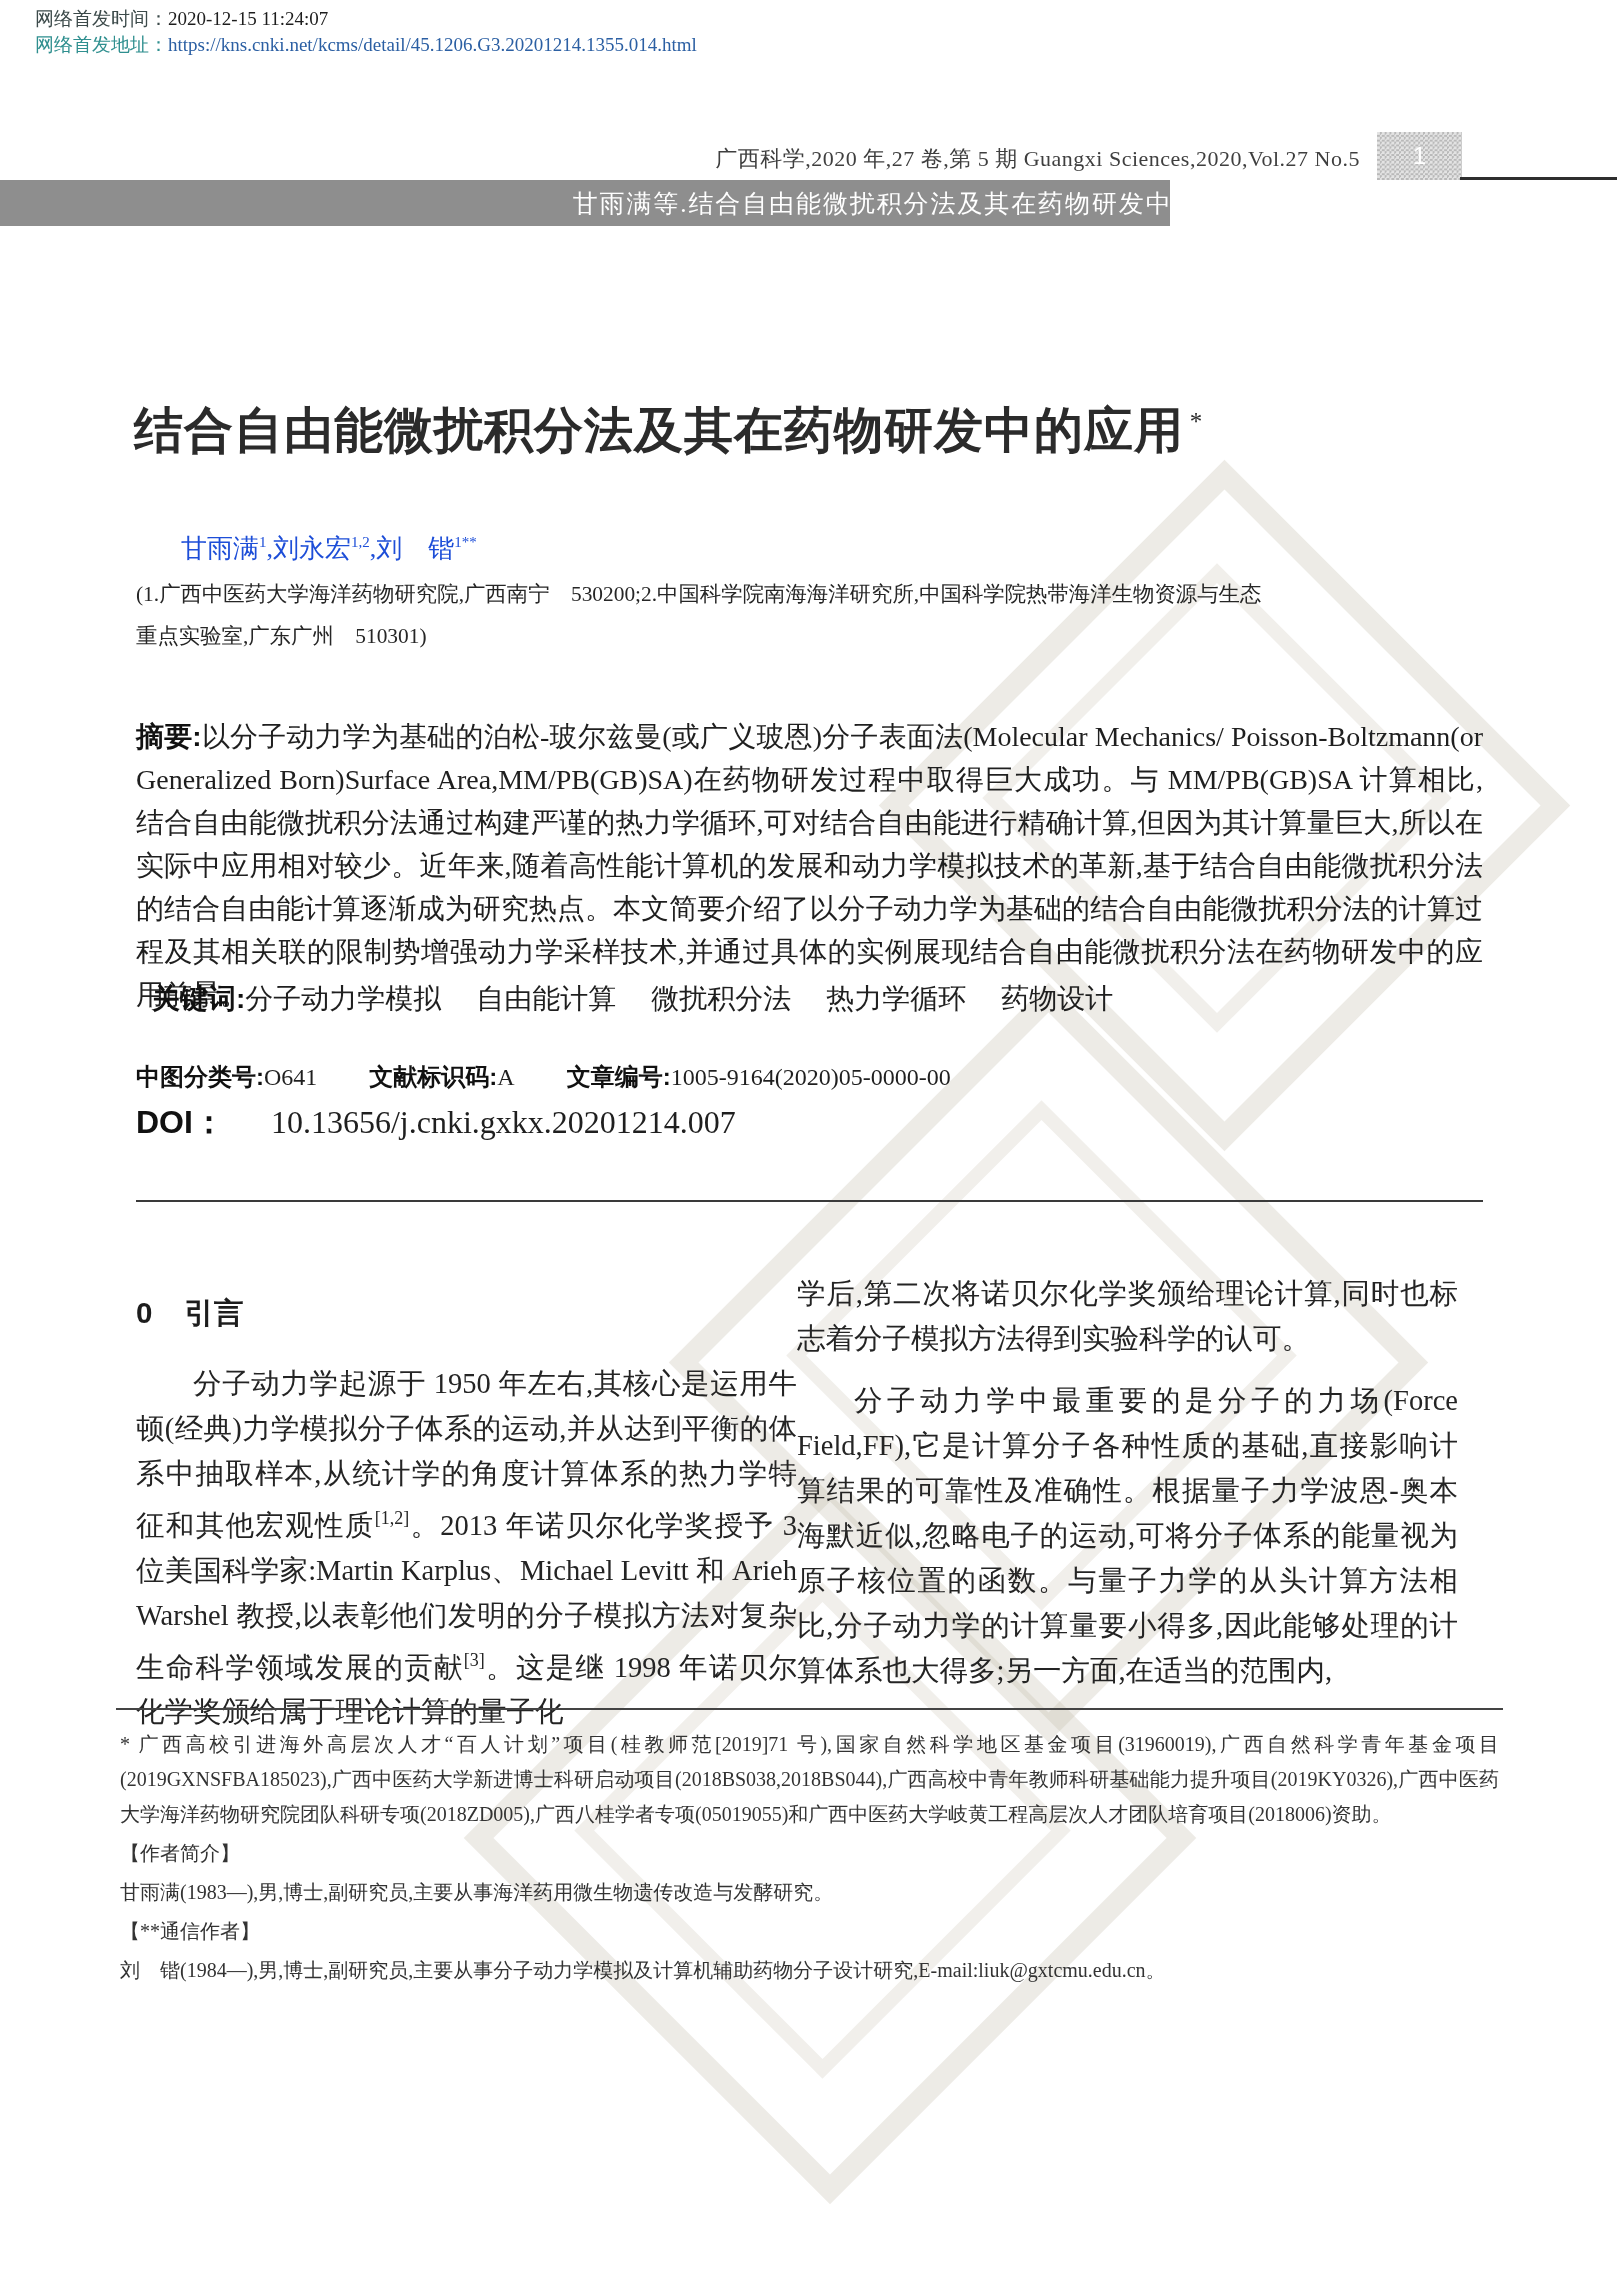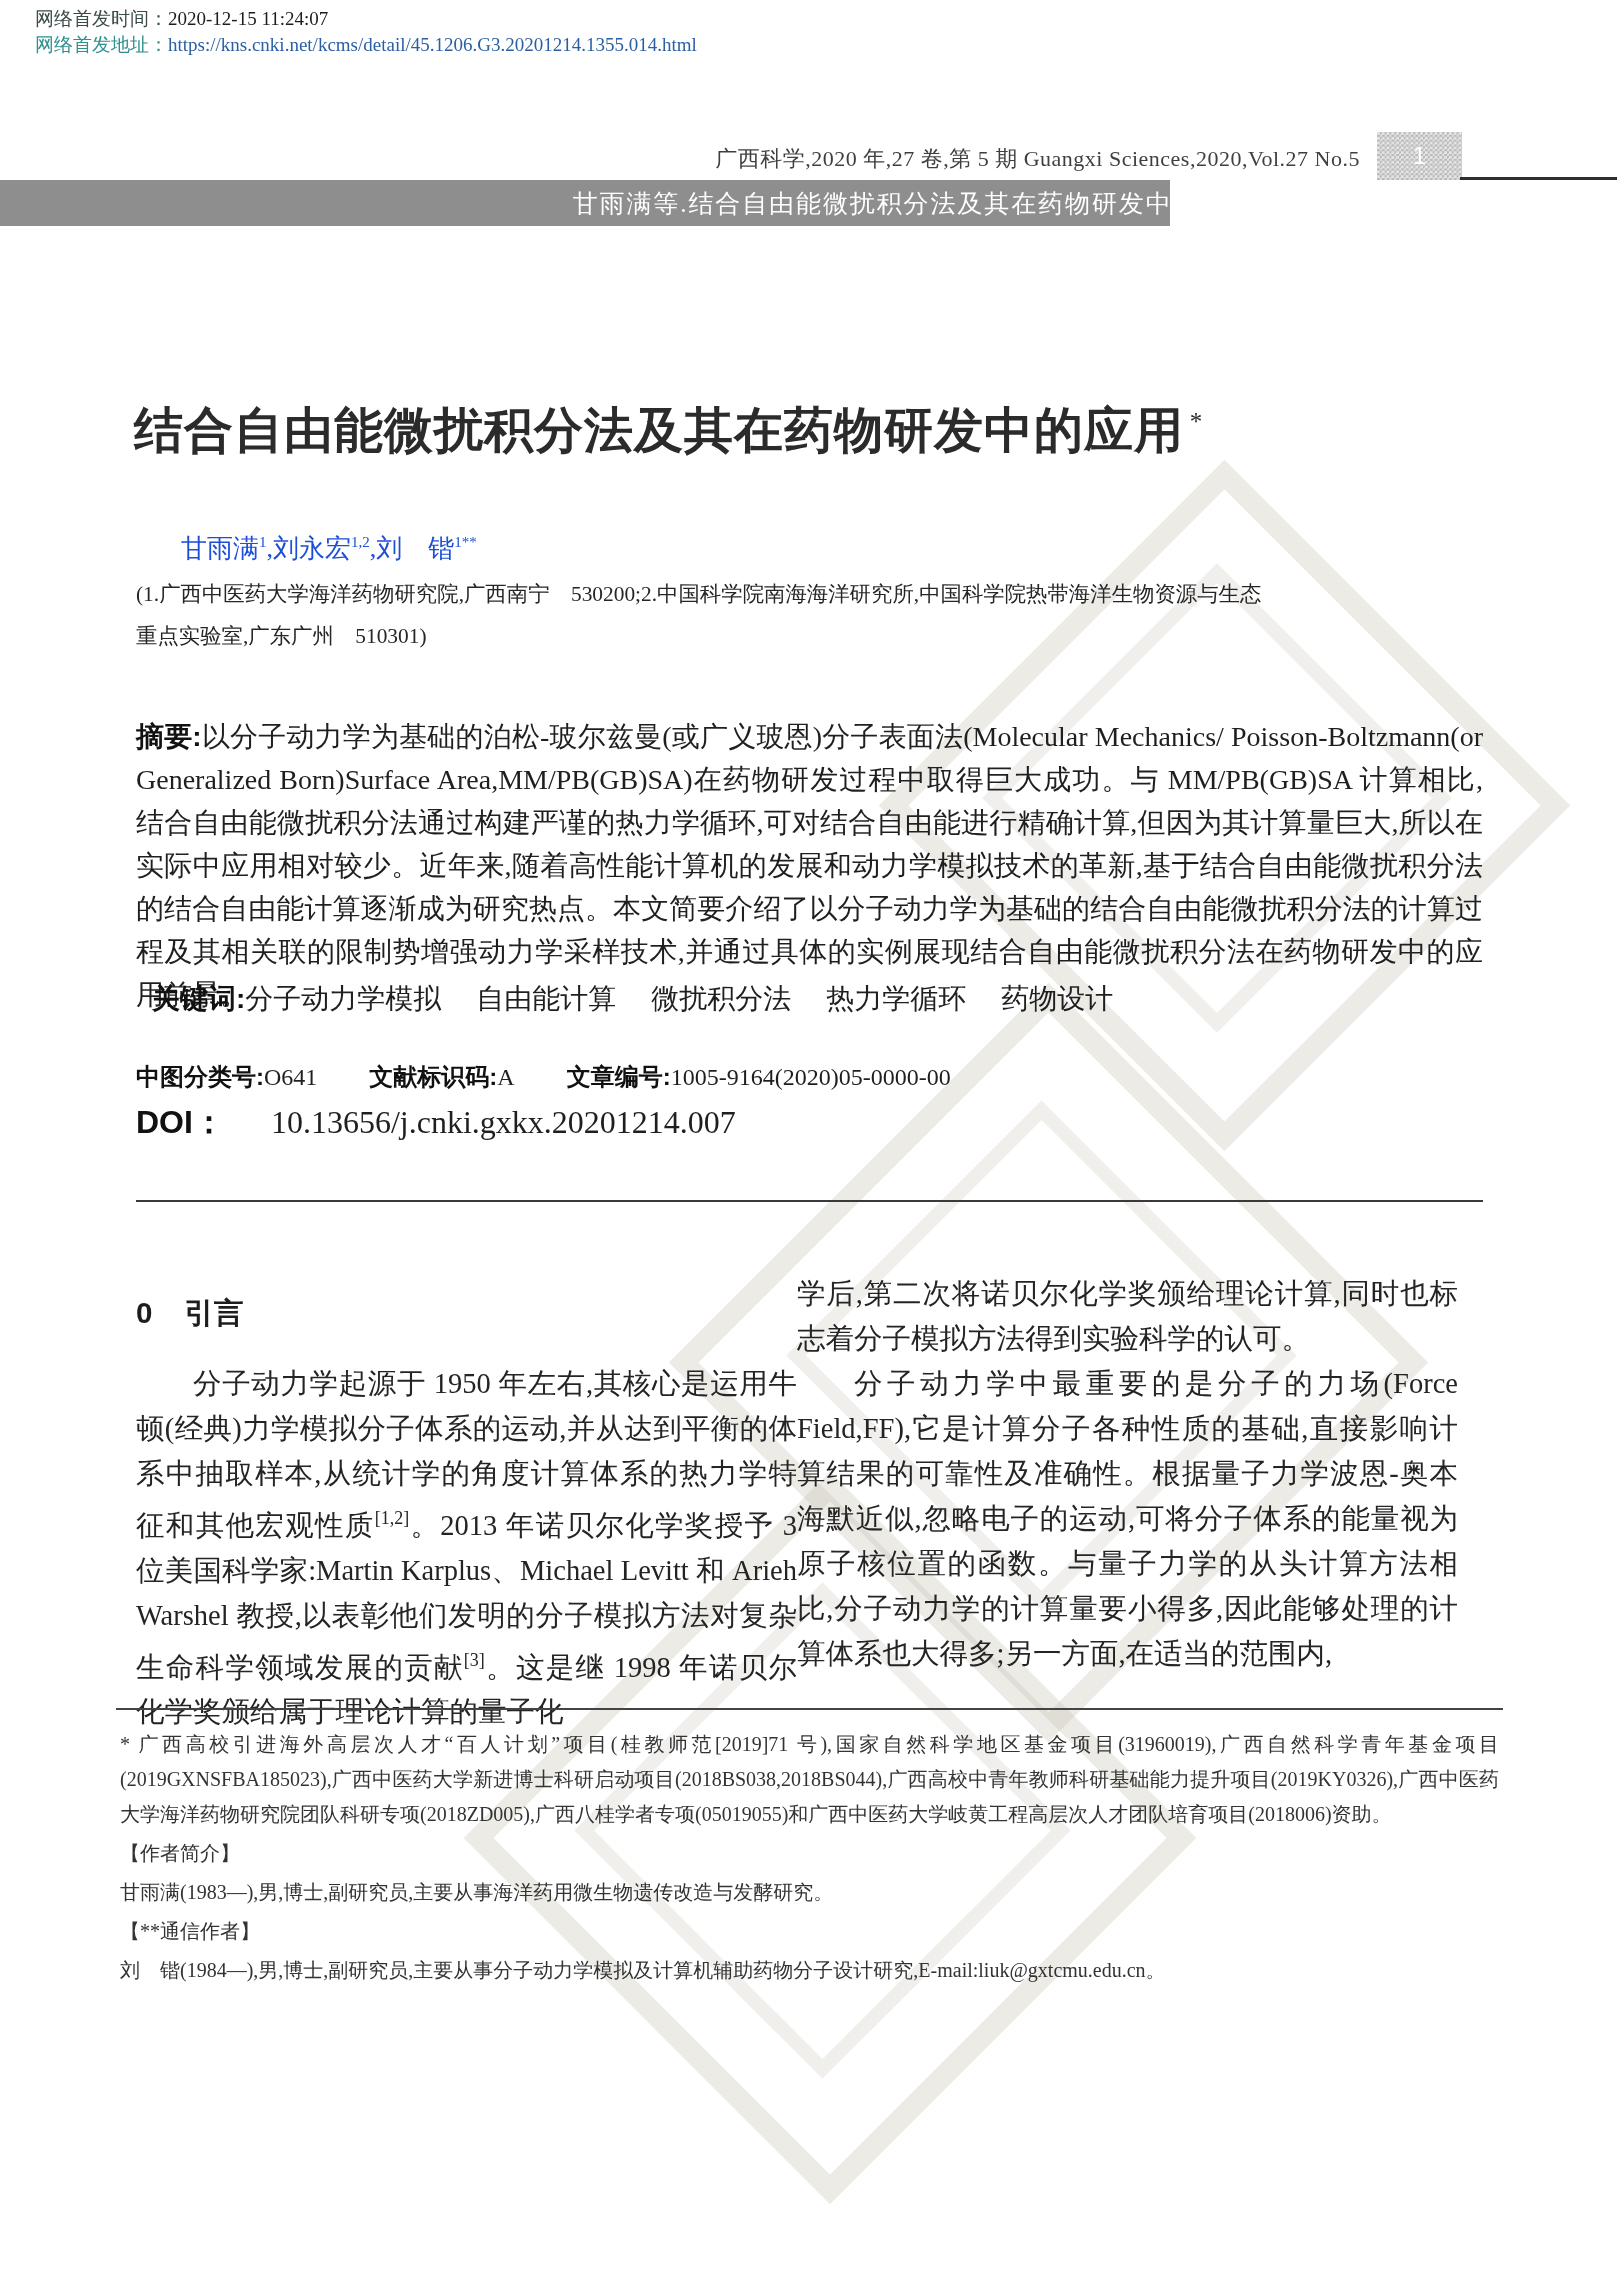--- a/index.html
+++ b/index.html
@@ -59,21 +59,21 @@
   .doi .val{margin-left:46px;}
   .rule-mid{left:136px;top:1200px;width:1347px;height:1.9px;background:#3a3a3a;}
   
   .columns{left:136px;top:1271px;width:1347px;display:flex;}
   .col{width:661px;}
   .sec-head{margin:23px 0 27px 0;font-size:29.5px;font-weight:bold;color:#1d1d1d;
             font-family:"Liberation Sans","DejaVu Sans",sans-serif;}
   .sec-head .sec-num{margin-right:32px;}
   .body-p{font-size:28.5px;line-height:45px;text-align:justify;color:#242424;margin:0;}
   .body-p.indent{text-indent:2em;}
-  .body-p + .body-p{margin-top:0;}
+  .body-p + .body-p{margin-top:17px;}
   sup.ref{font-size:18px;}
   
   .fn-rule{left:116px;top:1708px;width:1387px;height:1.9px;background:#444;}
   .footnotes{left:116px;top:1723px;width:1387px;font-size:20px;line-height:35px;color:#333;}
   .footnotes p{margin:4px;}
   .fn-funding{text-align:justify;}
 </style>
 </head>
 <body>
 

